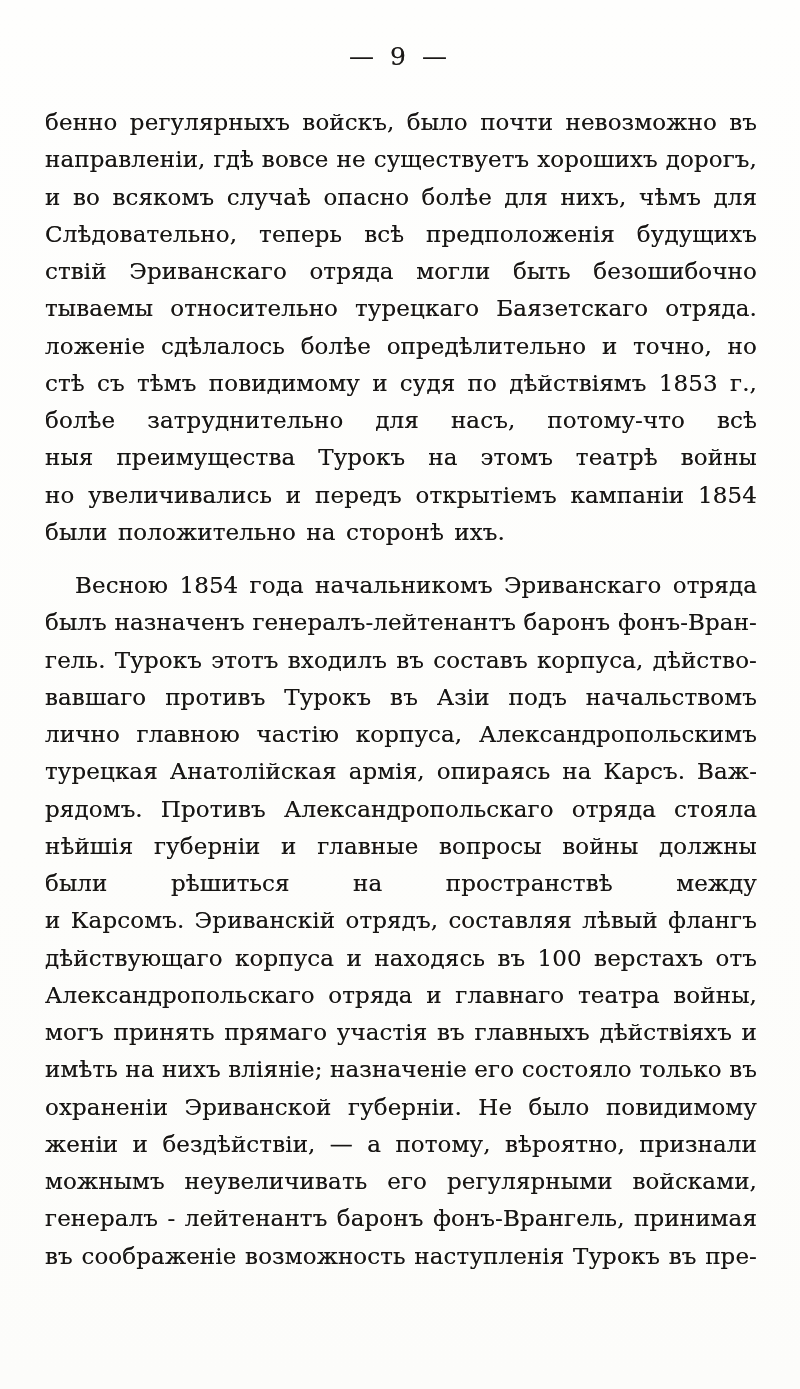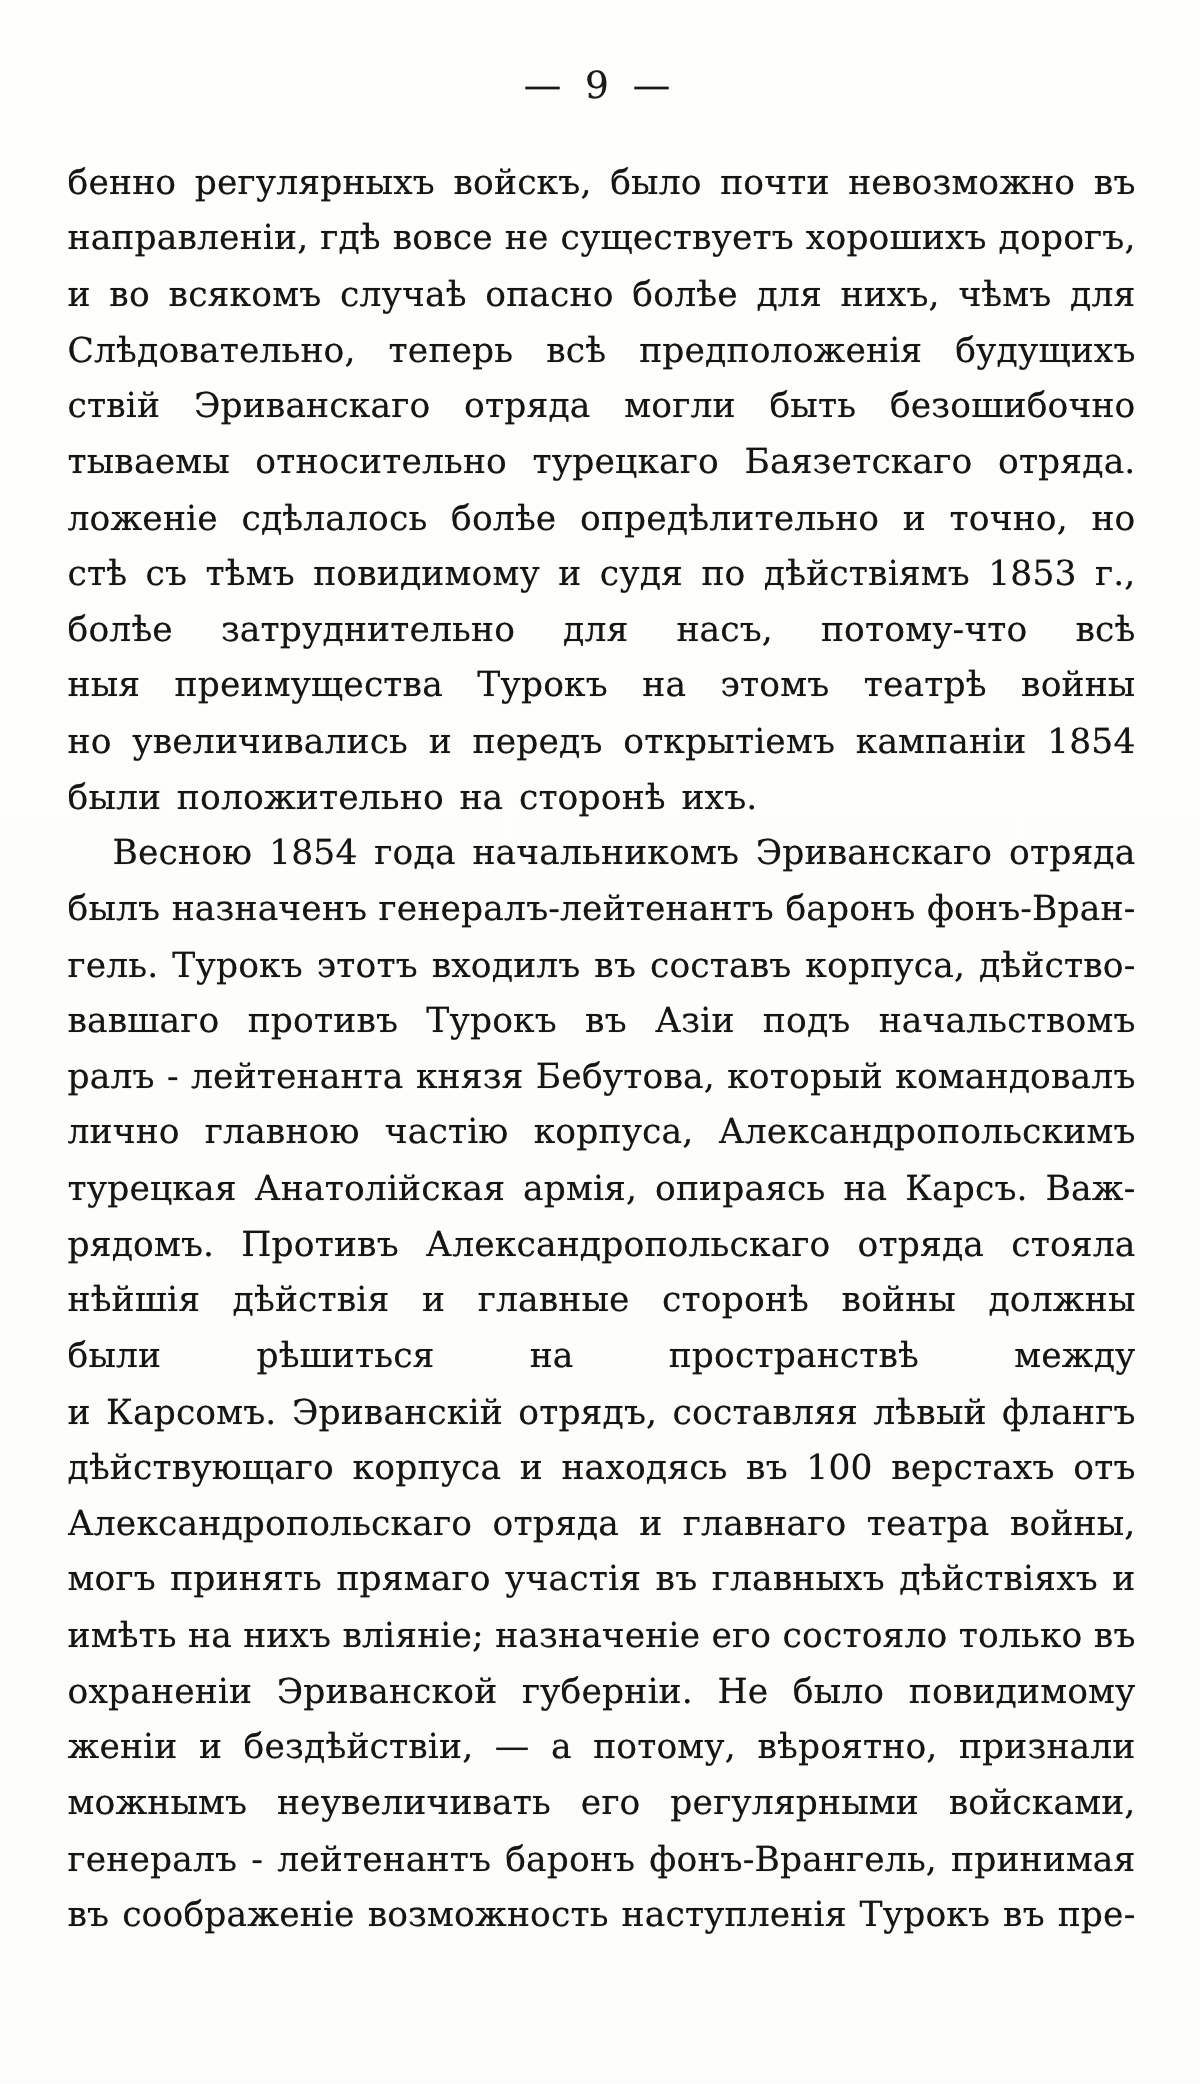--- a/index.html
+++ b/index.html
@@ -39,20 +39,21 @@
     font-size: 23px;
     text-align: justify;
     text-align-last: justify;
     white-space: normal;
     overflow: hidden;
     text-shadow: 0 0 0.5px rgba(20,18,16,0.6);
     letter-spacing: 0.1px;
   }
   .line.indent {
     text-indent: 30px;
+    margin-top: 16px;
   }
   .line.short {
     text-align: right;
     text-align-last: left;
     word-spacing: 3px;
   }
 </style>
 </head>
 <body>
 
@@ -68,25 +69,24 @@
       <div class="line">ложеніе сдѣлалось болѣе опредѣлительно и точно, но вмѣ-</div>
       <div class="line">стѣ съ тѣмъ повидимому и судя по дѣйствіямъ 1853 г.,</div>
       <div class="line">болѣе затруднительно для насъ, потому-что всѣ матеріаль-</div>
       <div class="line">ныя преимущества Турокъ на этомъ театрѣ войны постоян-</div>
       <div class="line">но увеличивались и передъ открытіемъ кампаніи 1854 года</div>
       <div class="line short">были положительно на сторонѣ ихъ.</div>
       <div class="line indent">Весною 1854 года начальникомъ Эриванскаго отряда</div>
       <div class="line">былъ назначенъ генералъ-лейтенантъ баронъ фонъ-Вран-</div>
       <div class="line">гель. Турокъ этотъ входилъ въ составъ корпуса, дѣйство-</div>
       <div class="line">вавшаго противъ Турокъ въ Азіи подъ начальствомъ гене-</div>
-      <div class="line">ралъ - лейтенанта князя Бебутова, который командовалъ</div>
       <div class="line">лично главною частію корпуса, Александропольскимъ от-</div>
       <div class="line">турецкая Анатолійская армія, опираясь на Карсъ. Важ-</div>
       <div class="line">рядомъ. Противъ Александропольскаго отряда стояла</div>
-      <div class="line">нѣйшія дѣйствія и главные сторонѣ войны должны</div>
+      <div class="line">нѣйшія губерніи и главные вопросы войны должны</div>
       <div class="line">были рѣшиться на пространствѣ между Александрополемъ</div>
       <div class="line">и Карсомъ. Эриванскій отрядъ, составляя лѣвый флангъ</div>
       <div class="line">дѣйствующаго корпуса и находясь въ 100 верстахъ отъ</div>
       <div class="line">Александропольскаго отряда и главнаго театра войны, не</div>
       <div class="line">могъ принять прямаго участія въ главныхъ дѣйствіяхъ и даже</div>
       <div class="line">имѣть на нихъ вліяніе; назначеніе его состояло только въ</div>
       <div class="line">охраненіи Эриванской губерніи. Не было повидимому ни-</div>
       <div class="line">женіи и бездѣйствіи, — а потому, вѣроятно, признали воз-</div>
       <div class="line">можнымъ неувеличивать его регулярными войсками, хотя</div>
       <div class="line">генералъ - лейтенантъ баронъ фонъ-Врангель, принимая</div>

